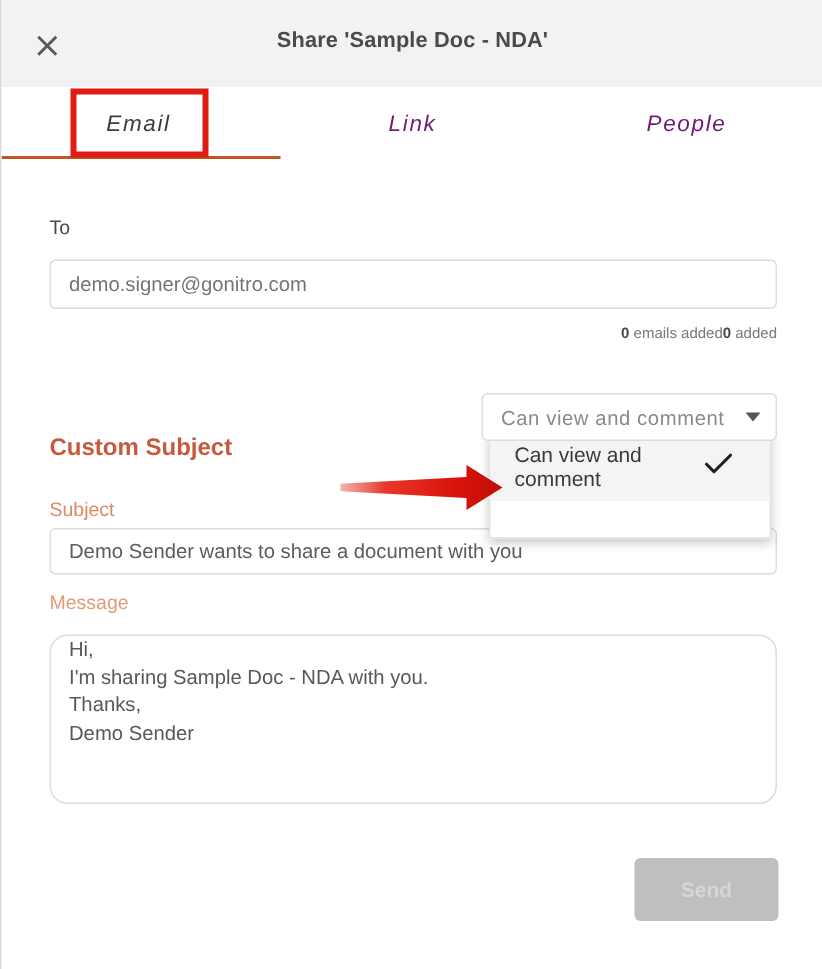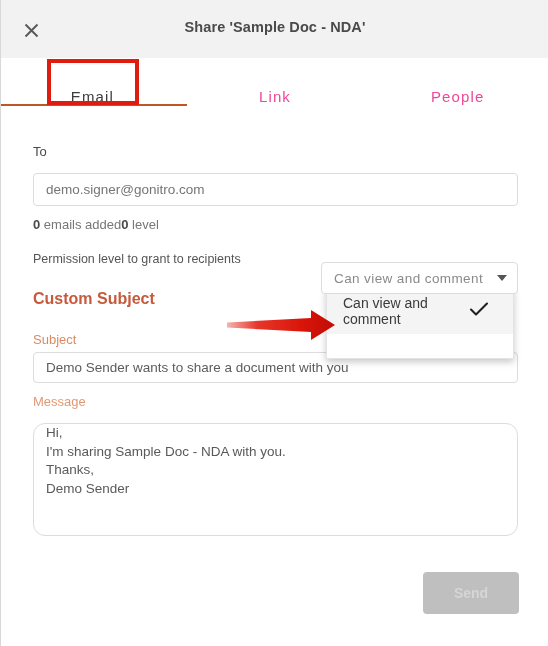--- a/index.html
+++ b/index.html
@@ -53,33 +53,34 @@
     font-size: 14.5px;
     font-weight: bold;
     color: #4a4a4a;
     letter-spacing: 0.1px;
   }
 
   
   .tabs {
     position: absolute;
     left: 0;
-    top: 72px;
+    top: 58px;
     width: 548px;
     height: 48px;
     display: flex;
     background: #ffffff;
+    font-style: italic;
   }
   .tab {
     flex: 1 1 0;
     display: flex;
     align-items: center;
     justify-content: center;
     font-size: 15px;
-    color: #ec4899;
+    color: #701a75;
     letter-spacing: 1.1px;
     cursor: pointer;
     user-select: none;
   }
   .tab.active {
     color: #3c3c3c;
   }
   .tab-underline {
     position: absolute;
     left: 0;
@@ -134,24 +135,24 @@
     width: 485px;
     height: 33px;
     line-height: 31px;
   }
 
   .counters {
     position: absolute;
     left: 32px;
     top: 217px;
     width: 485px;
-    font-size: 13px;
+    font-size: 10px;
     color: #777777;
     display: flex;
-    justify-content: flex-start;
+    justify-content: flex-end;
   }
   .counters b { color: #4a4a4a; font-weight: bold; }
 
   .perm-row {
     position: absolute;
     left: 32px;
     top: 249px;
     width: 485px;
     height: 30px;
   }
@@ -336,26 +337,25 @@
   <div class="field-label label-to">To</div>
   <input class="text-input input-to" type="text" placeholder="demo.signer@gonitro.com" style="">
 
   <div class="counters">
     <div>
       <b>0</b>
       <span>emails added</span>
     </div>
     <div>
       <b>0</b>
-      <span>level</span>
+      <span>added</span>
     </div>
   </div>
 
   <div class="perm-row">
-    <div class="perm-label">Permission level to grant to recipients</div>
 
     <div class="dropdown-wrap">
       <div class="dropdown-button">
         <span class="dropdown-value">Can view and comment</span>
         <span class="caret"></span>
       </div>
 
       <div class="dropdown-menu">
         <div class="menu-item selected">
           <span class="menu-item-label">Can view and comment</span>

